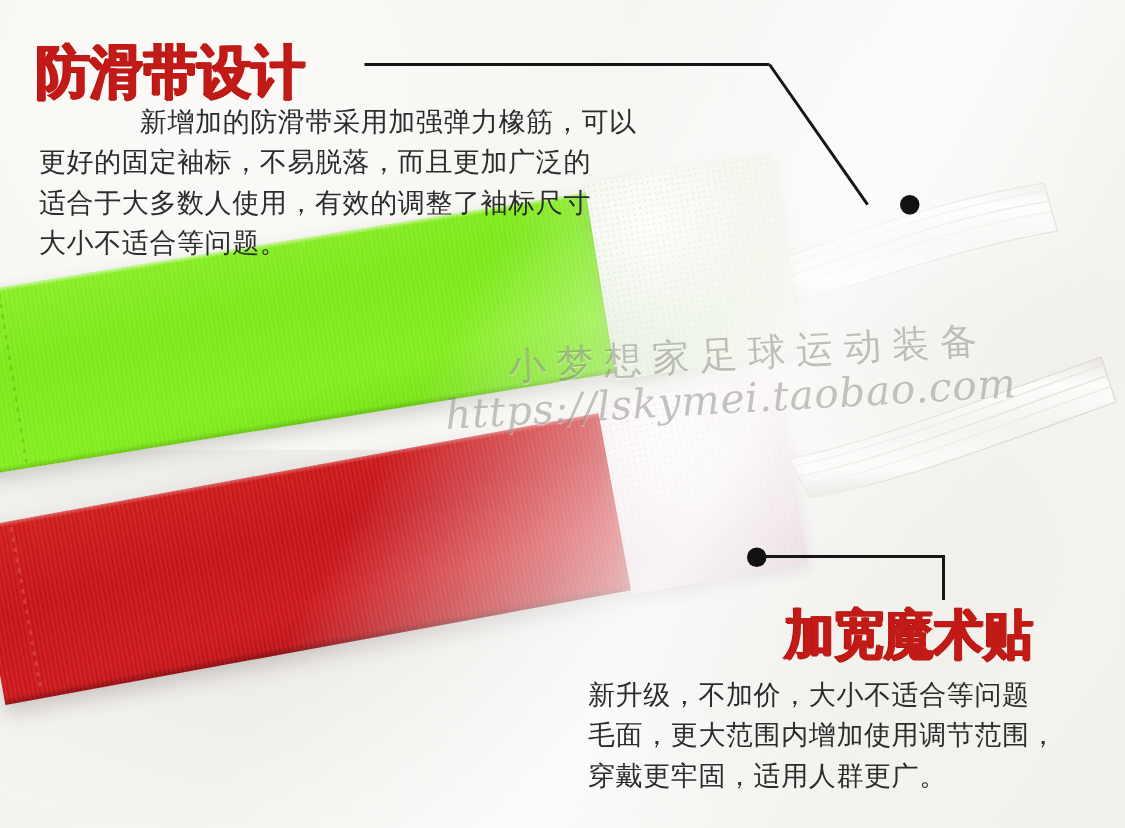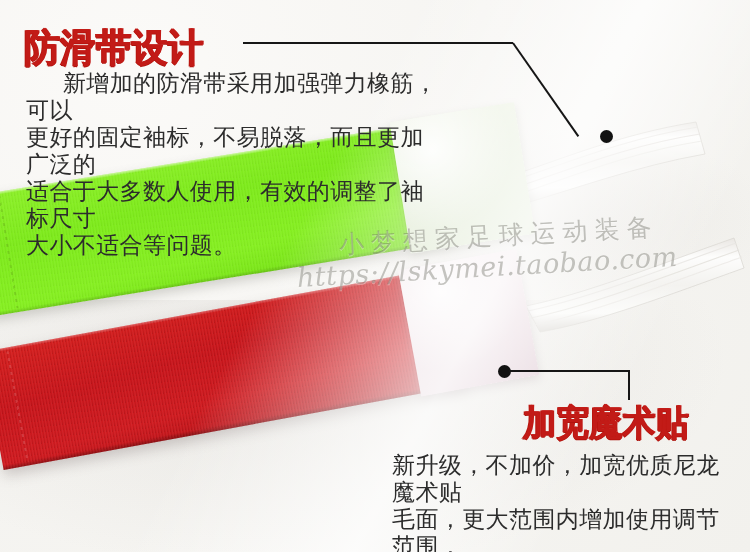--- a/index.html
+++ b/index.html
@@ -63,22 +63,22 @@
   #heading-bottom {
     left: 523px; top: 399px;
     font-size: 36px;
     transform-origin: left top;
   }
 
   
   .body-text {
     position: absolute;
     color: #2c2c2c;
-    font-family: Liberation Serif, serif;
-    font-size: 23px;
+    font-family: Liberation Mono, monospace;
+    font-size: 18px;
     line-height: 27px;
     letter-spacing: 0.4px;
     white-space: pre-wrap;
   }
   #body-top { left: 26px; top: 70px; width: 420px; }
   #body-bottom { left: 392px; top: 452px; width: 348px; }
 
   
   .leader-seg {
     position: absolute;
@@ -306,17 +306,17 @@
   <div class="body-text" id="body-top">      新增加的防滑带采用加强弹力橡筋，可以
 更好的固定袖标，不易脱落，而且更加广泛的
 适合于大多数人使用，有效的调整了袖标尺寸
 大小不适合等问题。</div>
 
   <div class="leader-dot" style="left:498px; top:365px;"></div>
   <div class="leader-seg" style="left:509px; top:370px; width:121px; height:2px;"></div>
   <div class="leader-seg" style="left:628px; top:370px; width:2px; height:30px;"></div>
 
   <div class="heading" id="heading-bottom">加宽魔术贴</div>
-  <div class="body-text" id="body-bottom">新升级，不加价，加宽优质尼龙魔术贴
+  <div class="body-text" id="body-bottom">新升级，不加价，大小不适合等问题
 毛面，更大范围内增加使用调节范围，
 穿戴更牢固，适用人群更广。</div>
 
 </div>
 
 </body></html>

